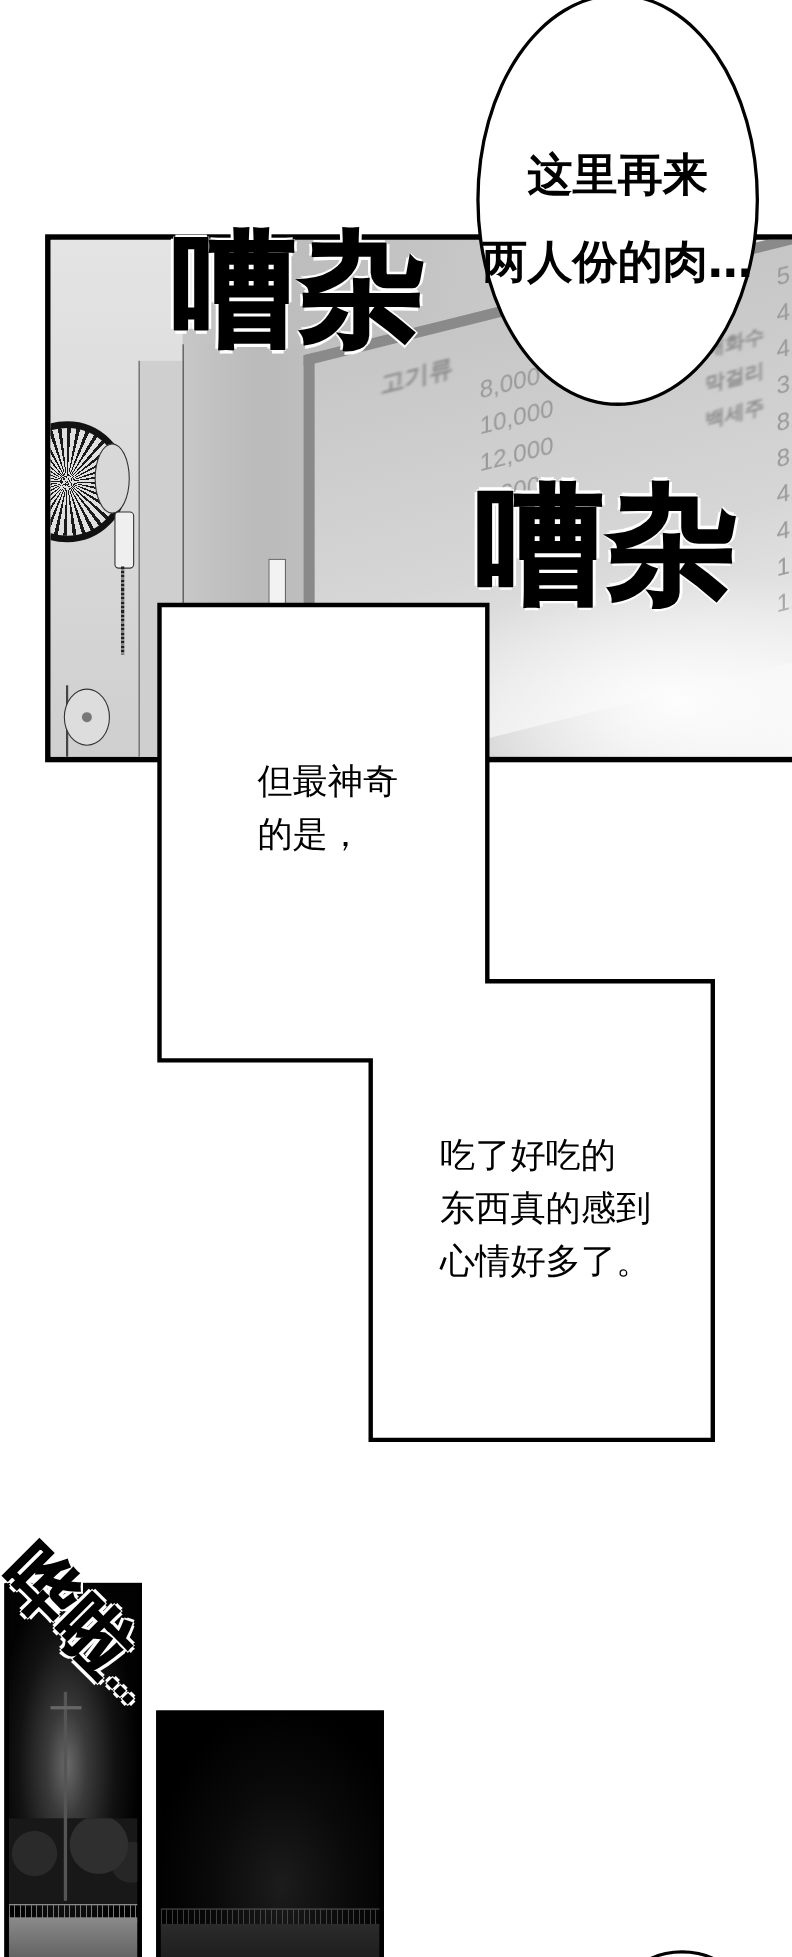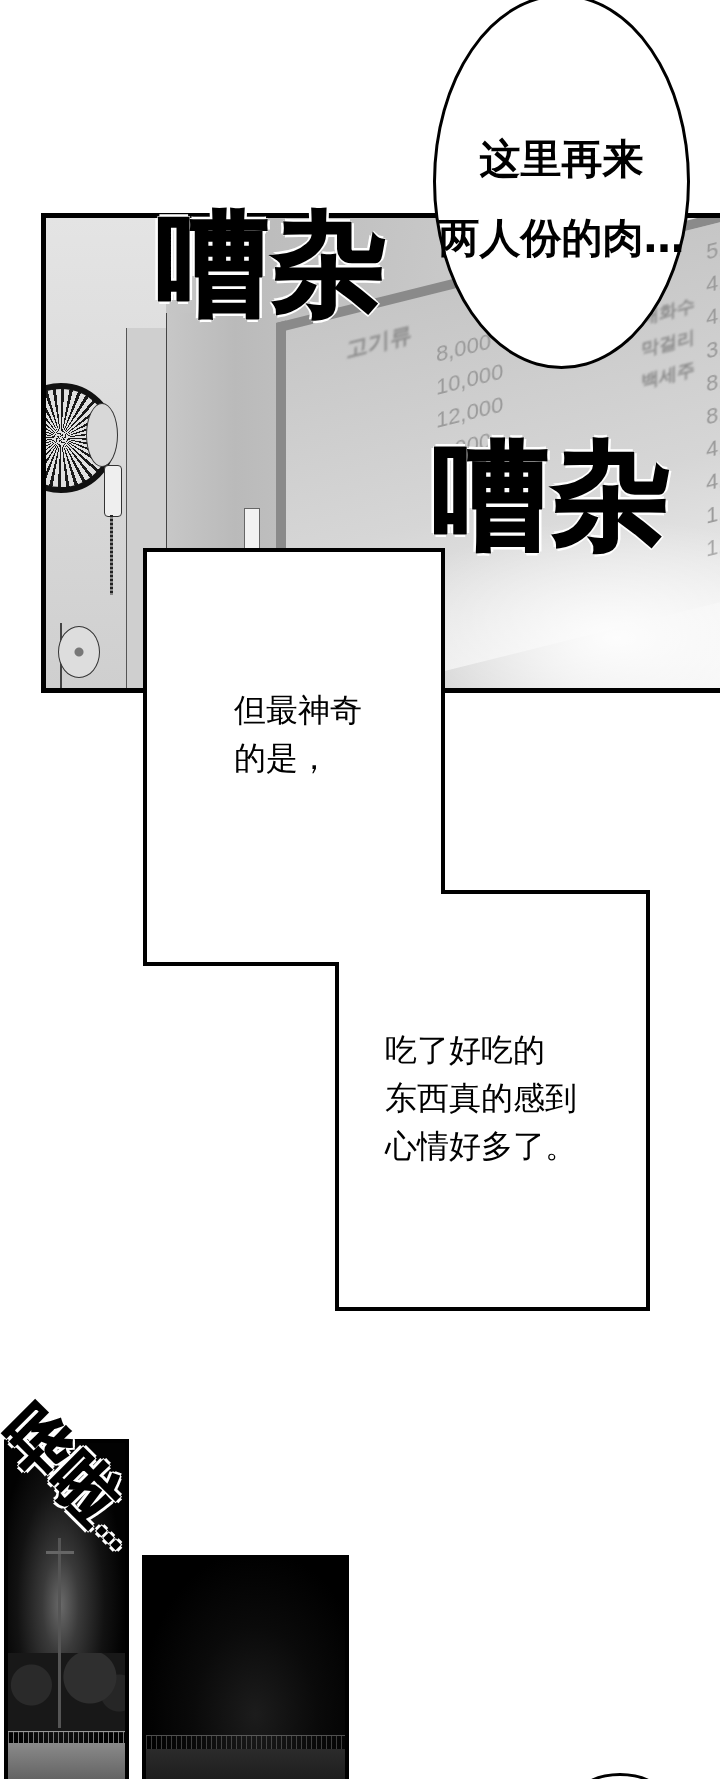--- a/index.html
+++ b/index.html
@@ -52,21 +52,21 @@
   #bubble { left: 433px; top: -6px; width: 257px; height: 375px; border-radius: 50%;
             background: #fff; border: 3px solid #000; box-sizing: border-box; }
   .bubble-text { left: 433px; width: 257px; text-align: center; font-size: 41px; color: #000;
                  font-family: "DejaVu Sans", sans-serif; font-weight: bold; line-height: 47px; }
 
   
   #narration-svg { left: 0; top: 0; }
   .narr-text { font-size: 32px; color: #000; font-family: "DejaVu Sans", sans-serif;
                line-height: 48px; white-space: pre; }
   #narr1 { left: 214px; top: 686px; margin-left: 20px; }
-  #narr2 { left: 385px; top: 1026px; }
+  #narr2 { left: 400px; top: 1026px; }
 
   
   .night { border: 4px solid #000; box-sizing: border-box; overflow: hidden; background: #030303; }
   #panelA { left: 4px; top: 1439px; width: 125px; height: 345px; }
   #panelB { left: 142px; top: 1555px; width: 207px; height: 230px; }
   .sky-a { left: 0; top: 0; width: 100%; height: 100%;
            background: radial-gradient(ellipse at 45% 48%, #6a6a6a 0%, #3a3a3a 20%, #121212 48%, #020202 70%); }
   .sky-b { left: 0; top: 0; width: 100%; height: 100%;
            background: radial-gradient(ellipse at 55% 70%, #1c1c1c 0%, #0a0a0a 40%, #000 75%); }
   .trees-a { left: 0; top: 210px; width: 100%; height: 80px;

